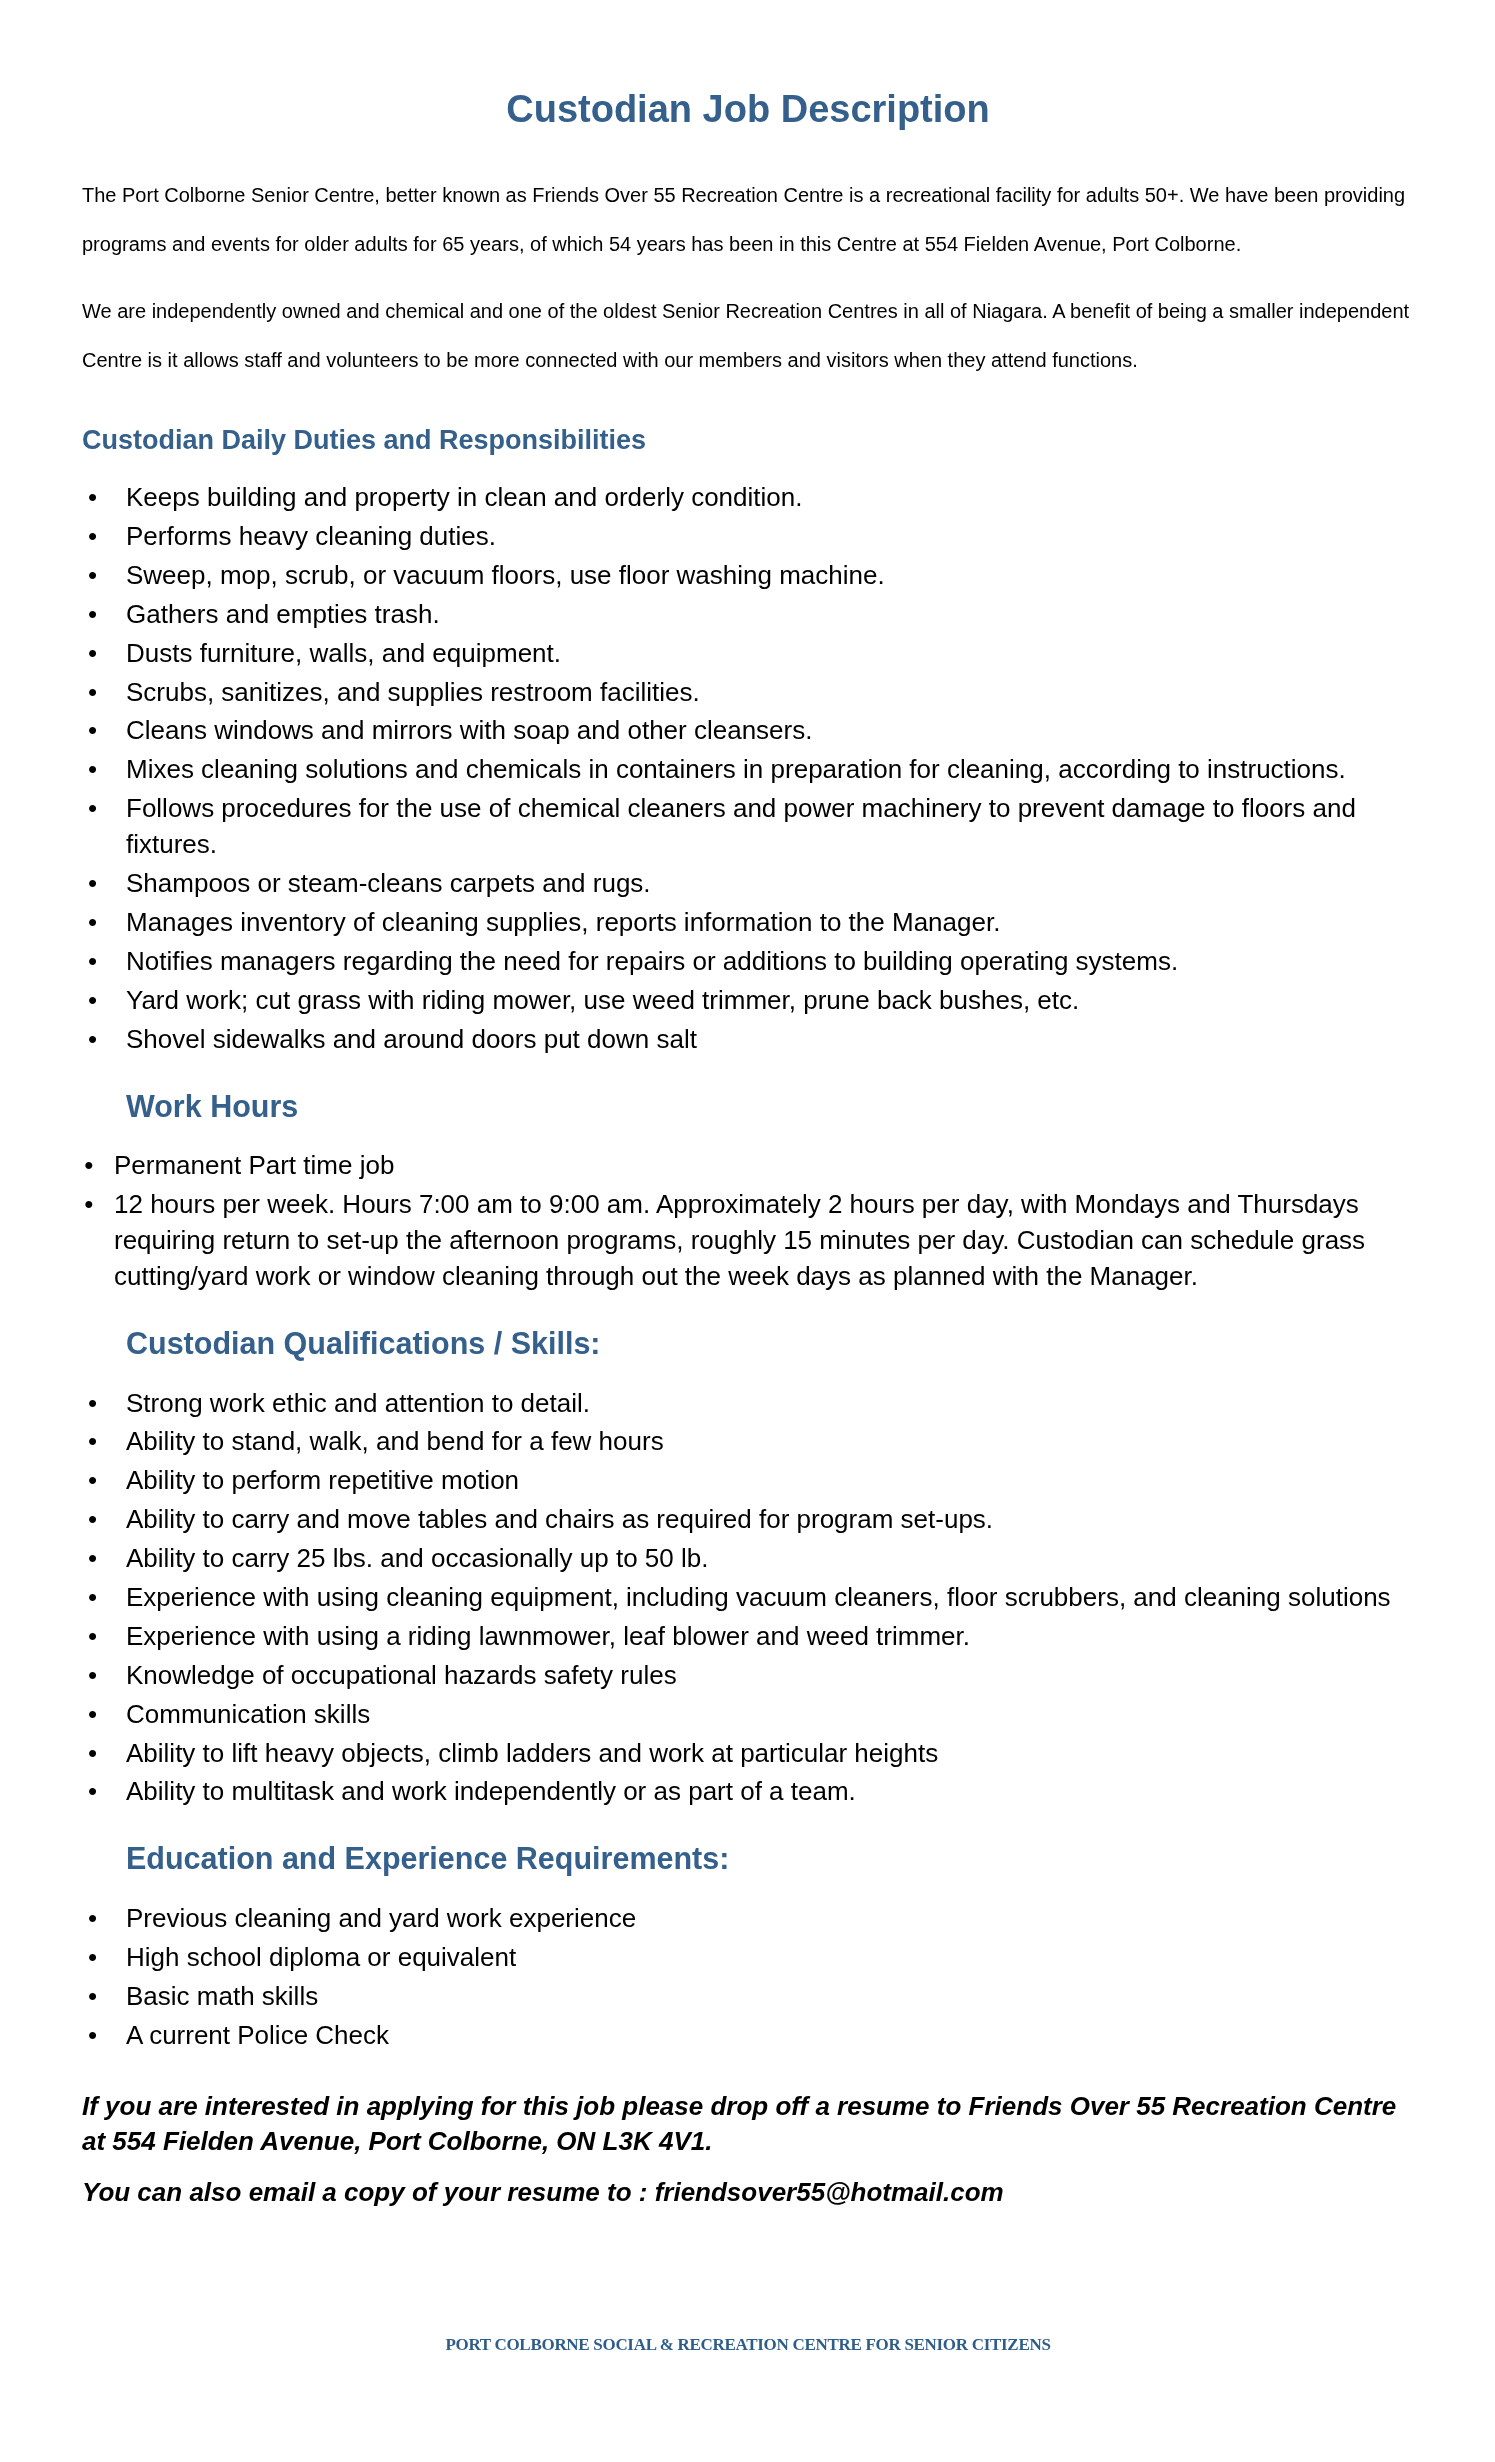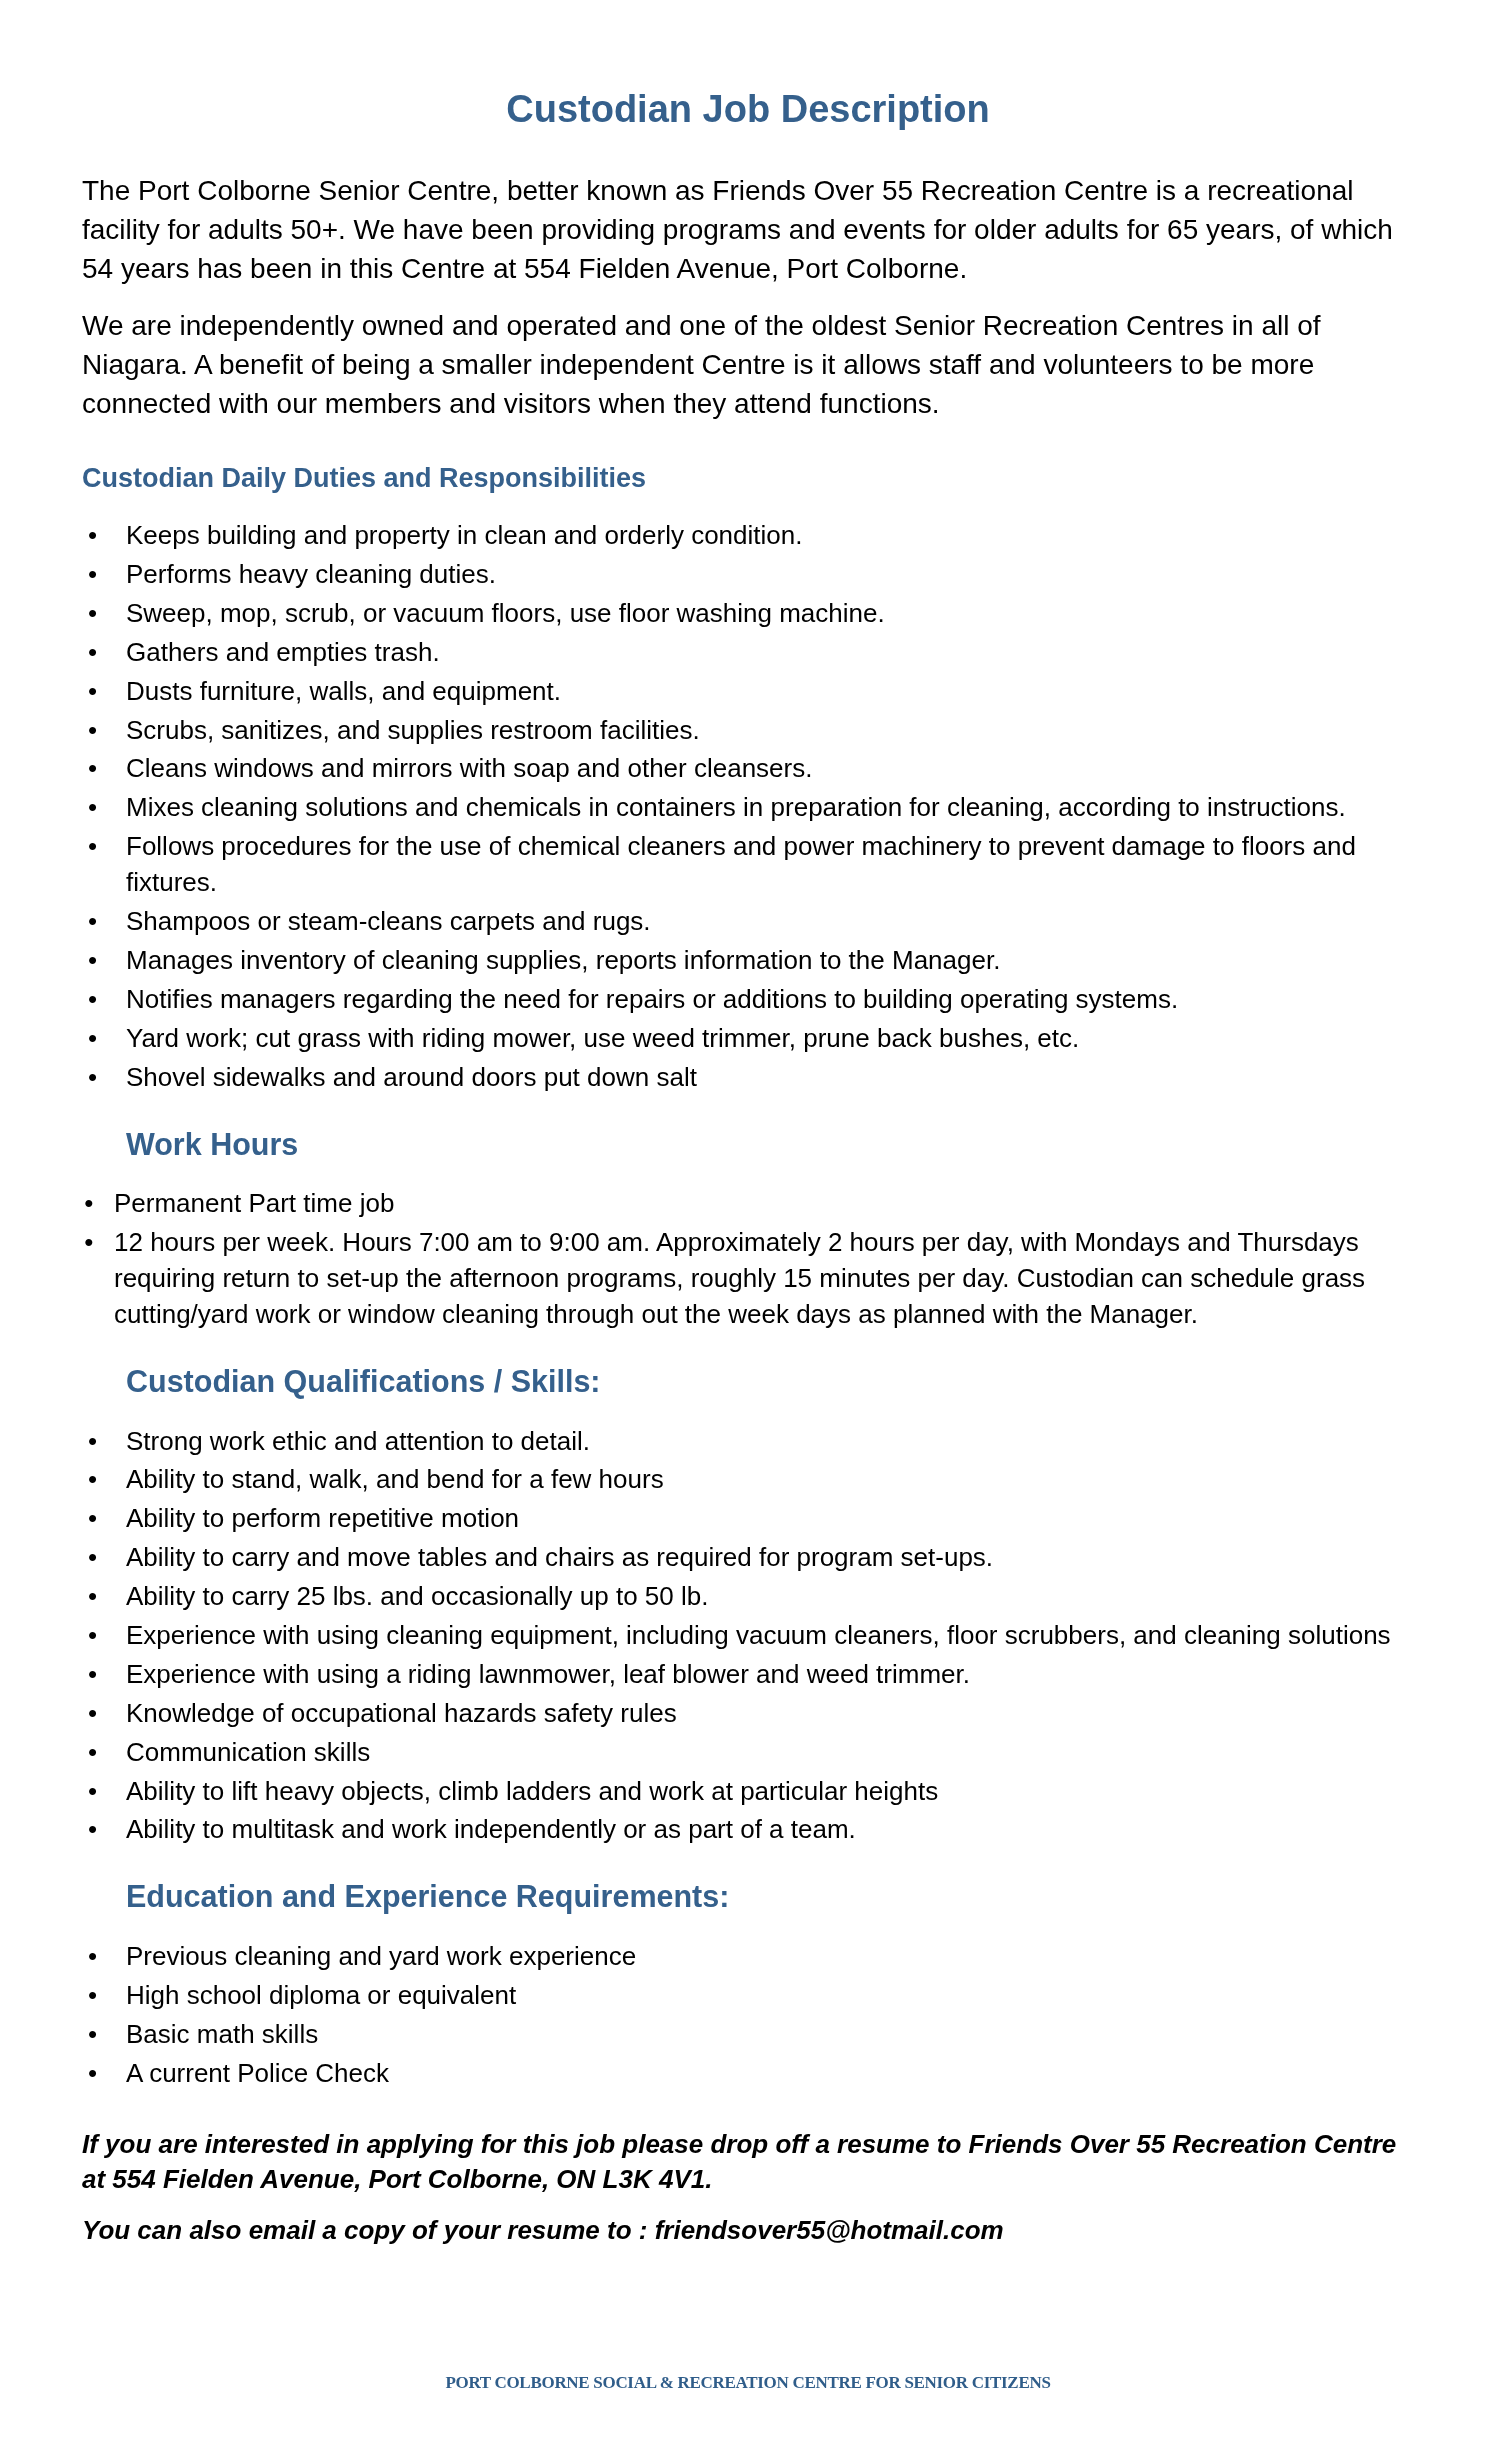--- a/index.html
+++ b/index.html
@@ -23,22 +23,22 @@
   }
   .doc-title{
     font-size:38px;
     font-weight:bold;
     color:var(--blue);
     text-align:center;
     margin:19px 0 40px 0;
     letter-spacing:0px;
   }
   .para{
-    font-size:28px;
-    line-height:39px;
+    font-size:20px;
+    line-height:49px;
     margin:0 0 17.6px 0;
   }
   .h-left{
     font-size:27px;
     font-weight:bold;
     color:var(--blue);
     margin:40px 0 23.5px 0;
   }
   .h-indent{
     font-size:30.5px;
@@ -94,21 +94,21 @@
 </style>
 </head>
 <body>
 
 <div class="page">
 
   <h1 class="doc-title">Custodian Job Description</h1>
 
   <p class="para">The Port Colborne Senior Centre, better known as Friends Over 55 Recreation Centre is a recreational facility for adults 50+. We have been providing programs and events for older adults for 65 years, of which 54 years has been in this Centre at 554 Fielden Avenue, Port Colborne.</p>
 
-  <p class="para">We are independently owned and operated and one of the oldest Senior Recreation Centres in all of Niagara. A benefit of being a smaller independent Centre is it allows staff and volunteers to be more connected with our members and visitors when they attend functions.</p>
+  <p class="para">We are independently owned and chemical and one of the oldest Senior Recreation Centres in all of Niagara. A benefit of being a smaller independent Centre is it allows staff and volunteers to be more connected with our members and visitors when they attend functions.</p>
 
   <h2 class="h-left">Custodian Daily Duties and Responsibilities</h2>
 
   <ul class="bullets">
 
       <li>Keeps building and property in clean and orderly condition.</li>
 
       <li>Performs heavy cleaning duties.</li>
 
       <li>Sweep, mop, scrub, or vacuum floors, use floor washing machine.</li>

